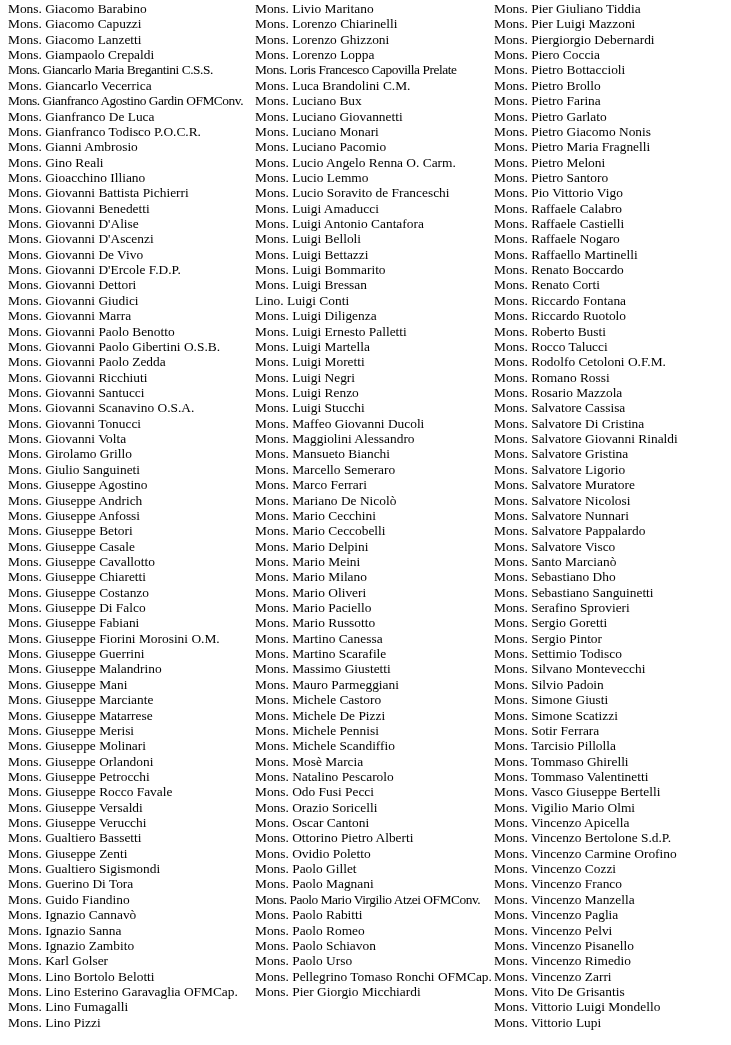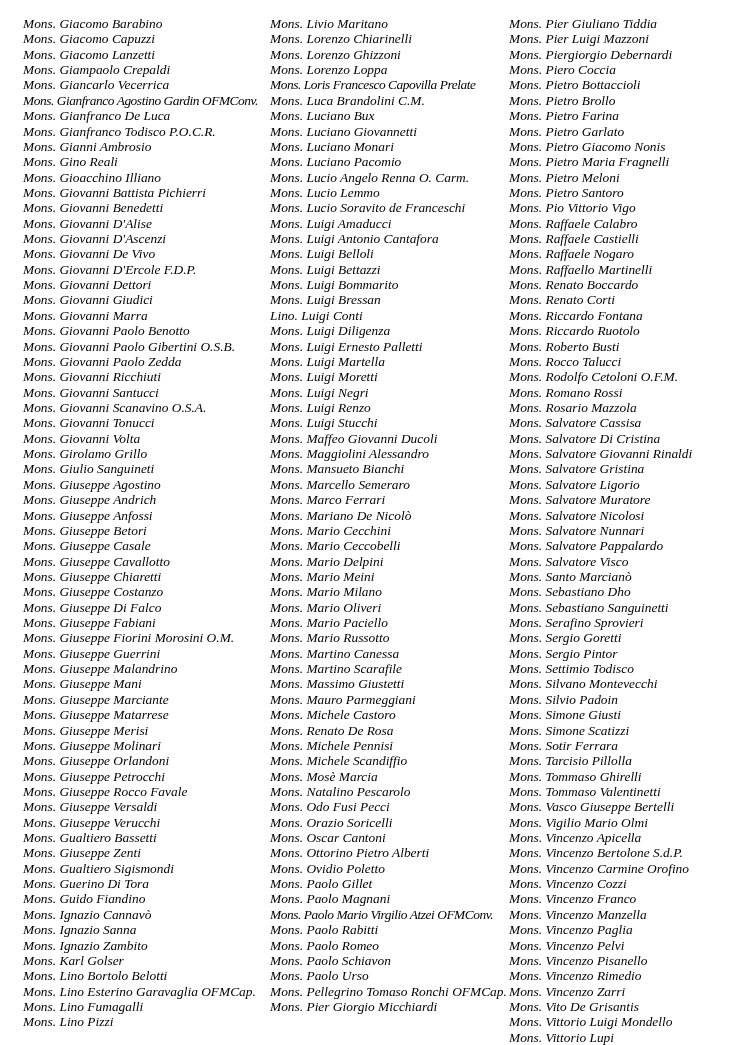--- a/index.html
+++ b/index.html
@@ -2,39 +2,40 @@
 <html><head>
 <meta charset="utf-8">
 <style>
   html, body { margin: 0; padding: 0; background: #ffffff; }
   body {
     width: 731px; height: 1045px; overflow: hidden; position: relative;
     font-family: "Liberation Serif", "DejaVu Serif", serif;
     color: #000000;
   }
   .page { position: absolute; left: 0; top: 0; width: 731px; height: 1045px; }
-  .col { position: absolute; top: 0; margin: 16px; padding: 0; list-style: none; font-style: italic; }
+  .col { position: absolute; top: 0; margin: 1px; padding: 0; list-style: none; }
   .col-1 { left: 7px; }
   .col-2 { left: 254px; }
   .col-3 { left: 493px; }
   .col li {
     height: 15.36px; line-height: 15.36px;
     font-size: 13.4px; white-space: nowrap; letter-spacing: 0;
   }
   .col li.tight { letter-spacing: -0.45px; }
 </style>
 </head>
 <body>
 
 <div class="page">
   <ul class="col col-1">
       <li>Mons. Giacomo Barabino</li>
       <li>Mons. Giacomo Capuzzi</li>
       <li>Mons. Giacomo Lanzetti</li>
       <li>Mons. Giampaolo Crepaldi</li>
+      <li class="tight">Mons. Giancarlo Maria Bregantini C.S.S.</li>
       <li>Mons. Giancarlo Vecerrica</li>
       <li class="tight">Mons. Gianfranco Agostino Gardin OFMConv.</li>
       <li>Mons. Gianfranco De Luca</li>
       <li>Mons. Gianfranco Todisco P.O.C.R.</li>
       <li>Mons. Gianni Ambrosio</li>
       <li>Mons. Gino Reali</li>
       <li>Mons. Gioacchino Illiano</li>
       <li>Mons. Giovanni Battista Pichierri</li>
       <li>Mons. Giovanni Benedetti</li>
       <li>Mons. Giovanni D'Alise</li>
@@ -131,21 +132,21 @@
       <li>Mons. Mario Meini</li>
       <li>Mons. Mario Milano</li>
       <li>Mons. Mario Oliveri</li>
       <li>Mons. Mario Paciello</li>
       <li>Mons. Mario Russotto</li>
       <li>Mons. Martino Canessa</li>
       <li>Mons. Martino Scarafile</li>
       <li>Mons. Massimo Giustetti</li>
       <li>Mons. Mauro Parmeggiani</li>
       <li>Mons. Michele Castoro</li>
-      <li>Mons. Renato De Rosa</li>
+      <li>Mons. Michele De Pizzi</li>
       <li>Mons. Michele Pennisi</li>
       <li>Mons. Michele Scandiffio</li>
       <li>Mons. Mosè Marcia</li>
       <li>Mons. Natalino Pescarolo</li>
       <li>Mons. Odo Fusi Pecci</li>
       <li>Mons. Orazio Soricelli</li>
       <li>Mons. Oscar Cantoni</li>
       <li>Mons. Ottorino Pietro Alberti</li>
       <li>Mons. Ovidio Poletto</li>
       <li>Mons. Paolo Gillet</li>

